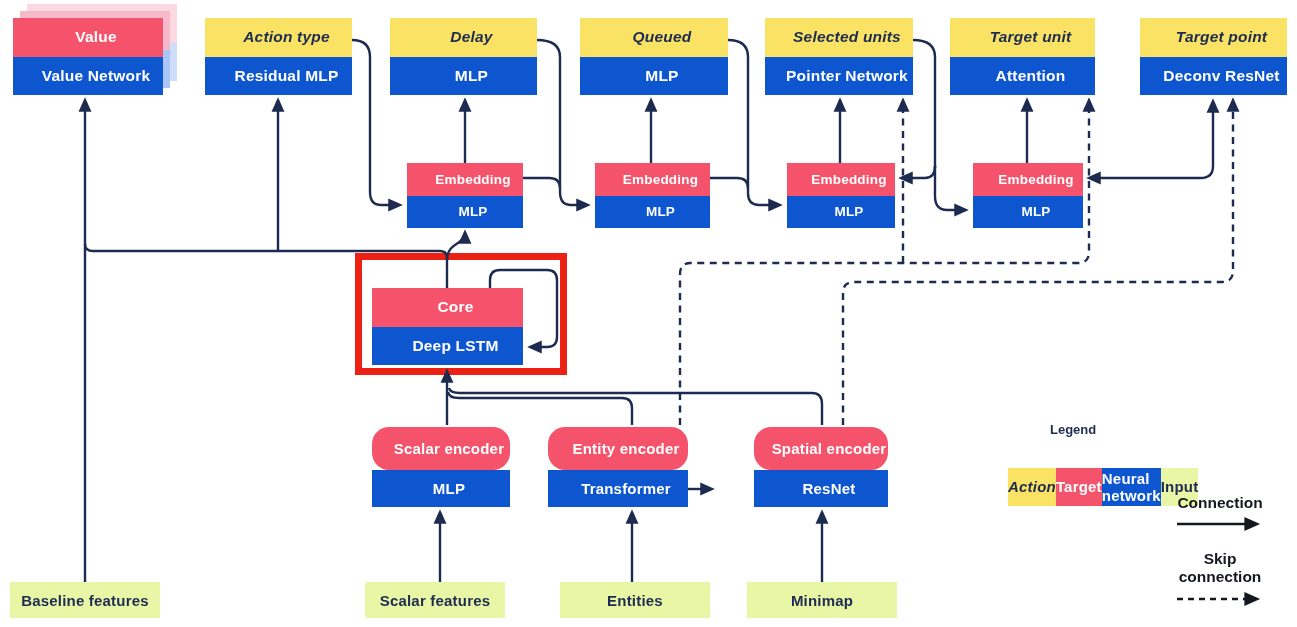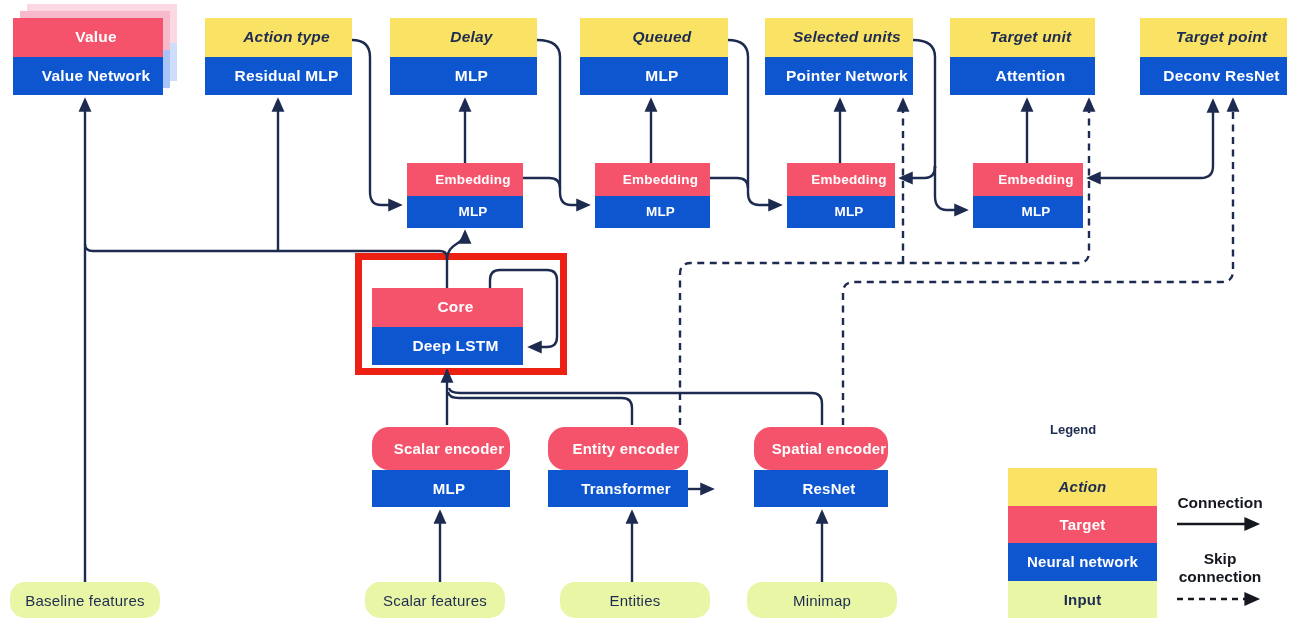--- a/index.html
+++ b/index.html
@@ -21,37 +21,37 @@
   .core .half{height:38.5px;font-size:15.5px;}
   .enc .half-top{height:43px;border-radius:17px;} .enc .half-bot{height:37px;}
   .enc .half{font-size:15px;}
   .c-action{background:var(--action);color:var(--navy);font-style:italic;}
   .c-output{background:var(--output);color:#fff;}
   .c-network{background:var(--network);color:#fff;}
   .c-input{background:var(--input);color:var(--navy);}
 
   .inputbox{position:absolute;height:36px;z-index:3;display:flex;align-items:center;
             justify-content:center;background:var(--input);color:var(--navy);
-            font-size:15px;font-weight:normal;letter-spacing:.2px;border-radius:15px;}
+            font-size:15px;font-weight:bold;letter-spacing:.2px;}
 
   .ghost{position:absolute;display:flex;flex-direction:column;z-index:2;}
   .ghost .g{height:38.5px;}
 
   #conn{position:absolute;left:0;top:0;z-index:2;}
   .ln{stroke:var(--line);stroke-width:2.4;fill:none;}
   .lnd{stroke:var(--line);stroke-width:2.4;fill:none;stroke-dasharray:7 5.5;}
   .lg{stroke:var(--dark);stroke-width:2.6;fill:none;}
   .lgd{stroke:var(--dark);stroke-width:2.6;fill:none;stroke-dasharray:6 5;}
   .mh{fill:var(--line);} .mhd{fill:var(--dark);}
 
   #hl-box{position:absolute;z-index:1;border:7px solid var(--highlight);background:transparent;}
 
   .legend-title{position:absolute;z-index:3;color:var(--navy);font-weight:bold;
                 font-size:13px;}
-  .legend-box{position:absolute;z-index:3;display:flex;flex-direction:column;}
+  .legend-box{position:absolute;z-index:3;display:flex;flex-direction:row;}
   .legend-box .row{height:37.5px;display:flex;align-items:center;justify-content:center;
                    font-size:15px;font-weight:bold;letter-spacing:.2px;}
   .legend-lab{position:absolute;z-index:3;color:var(--dark);font-weight:bold;
               font-size:15.5px;text-align:center;line-height:1.15;}
 </style>
 </head>
 <body>
 
 <div id="stage">
 

